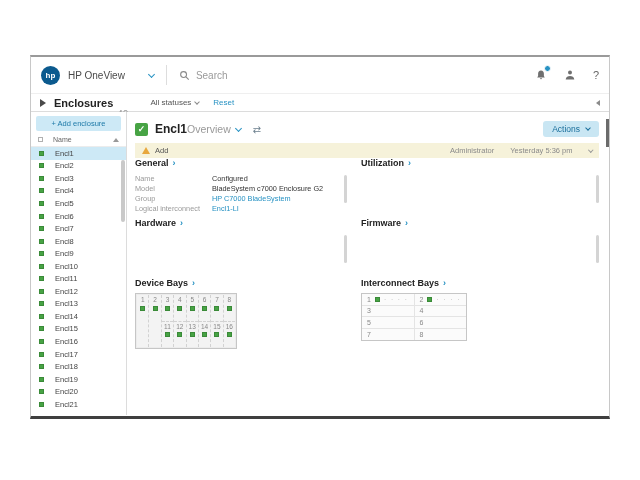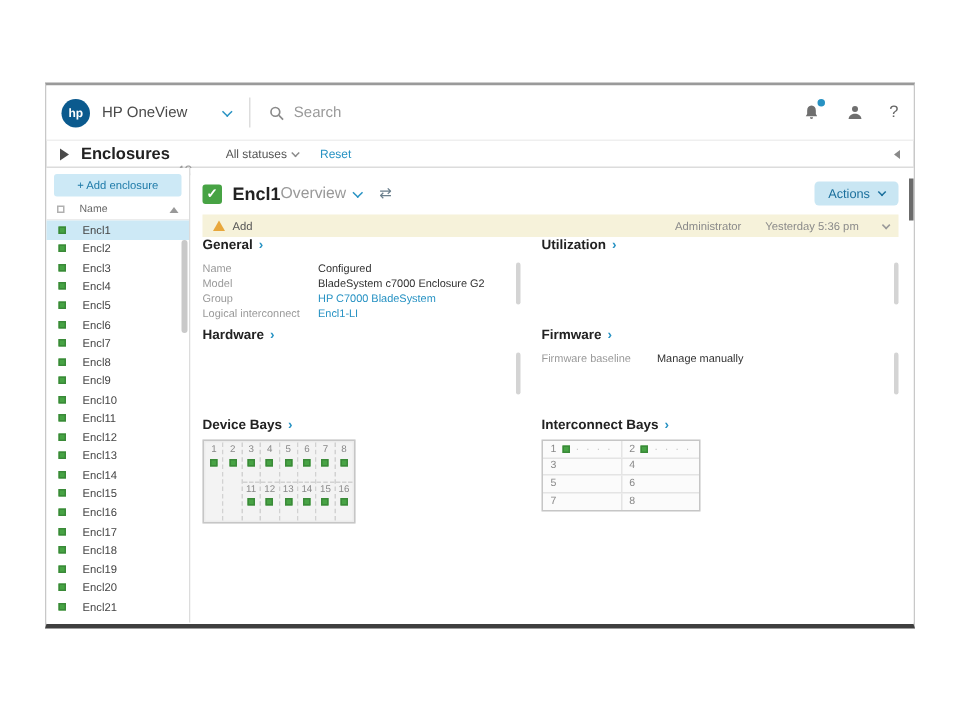--- a/index.html
+++ b/index.html
@@ -390,26 +390,20 @@
               </div>
           </div>
         </div>
         <div class="colR">
           <div class="section sec-fixed">
             <div class="shead">Utilization</div>
             <div class="sec-scroll"></div>
           </div>
           <div class="section sec-fixed">
             <div class="shead">Firmware</div>
-            <div class="fields">
-                <div class="kvrow">
-                  <div class="kvl">Firmware baseline</div>
-                  <div class="kvv">Manage manually</div>
-                </div>
-              </div>
             <div class="sec-scroll"></div>
           </div>
           <div class="section">
             <div class="shead">Interconnect Bays</div>
             <div class="ictable">
                 <div class="irow">
                   <div class="icell">
                     <div class="inum">1</div>
                     <div class="sq"></div>
                     <div class="dots">· · · ·</div>

